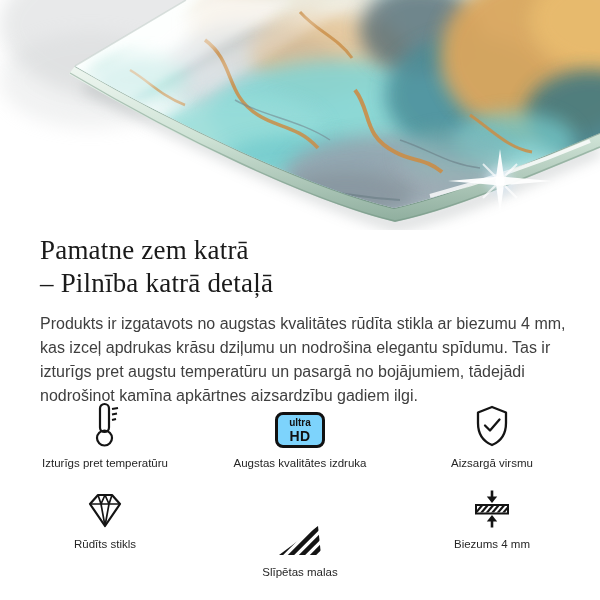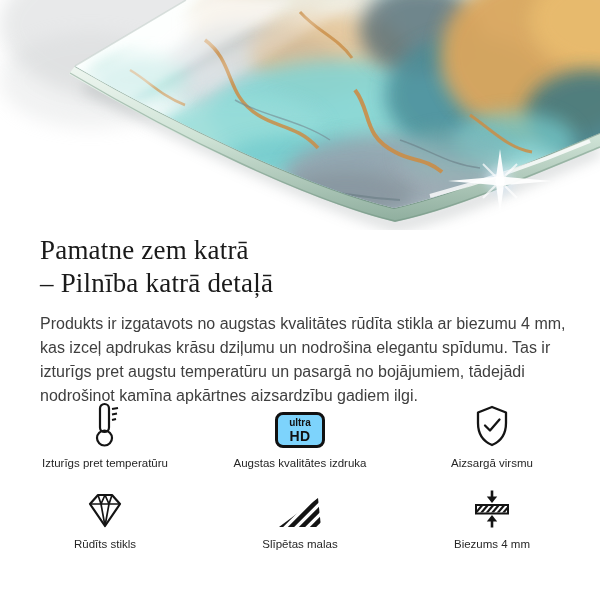--- a/index.html
+++ b/index.html
@@ -154,21 +154,21 @@
   <div class="feature row2" style="left:10px;top:487px;">
     <div class="icon-box">
       <svg width="48" height="38" viewBox="0 0 48 38">
         <path d="M9,13 L17,4 H31 L39,13 L24,35 Z" fill="none" stroke="#141414" stroke-width="2.2" stroke-linejoin="round"></path>
         <path d="M9,13 H39 M17,4 L20,13 M31,4 L28,13 M24,4 L20,13 M24,4 L28,13 M20,13 L24,35 M28,13 L24,35" fill="none" stroke="#141414" stroke-width="1.7"></path>
       </svg>
     </div>
     <div class="feature-label">Rūdīts stikls</div>
   </div>
 
-  <div class="feature row2" style="left:205px;top:487px;">
+  <div class="feature row2" style="left:205px;top:515px;">
     <div class="icon-box">
       <svg width="46" height="36" viewBox="0 0 46 36">
         <defs>
             <clipPath id="tri">
               <polygon points="2,34 44,34 41,5"></polygon>
             </clipPath>
           </defs>
         <g clip-path="url(#tri)" stroke="#141414" stroke-width="4.5">
           <line x1="-38" y1="64" x2="26" y2="0"></line>
           <line x1="-27" y1="64" x2="37" y2="0"></line>

